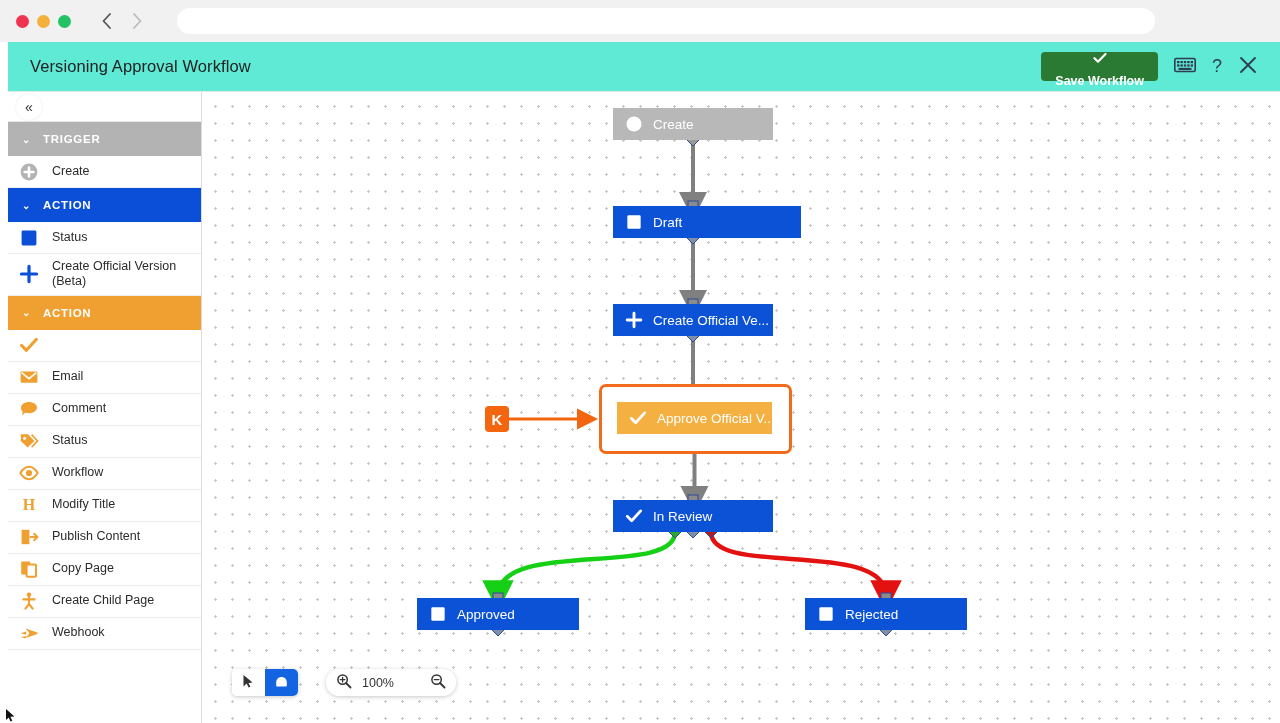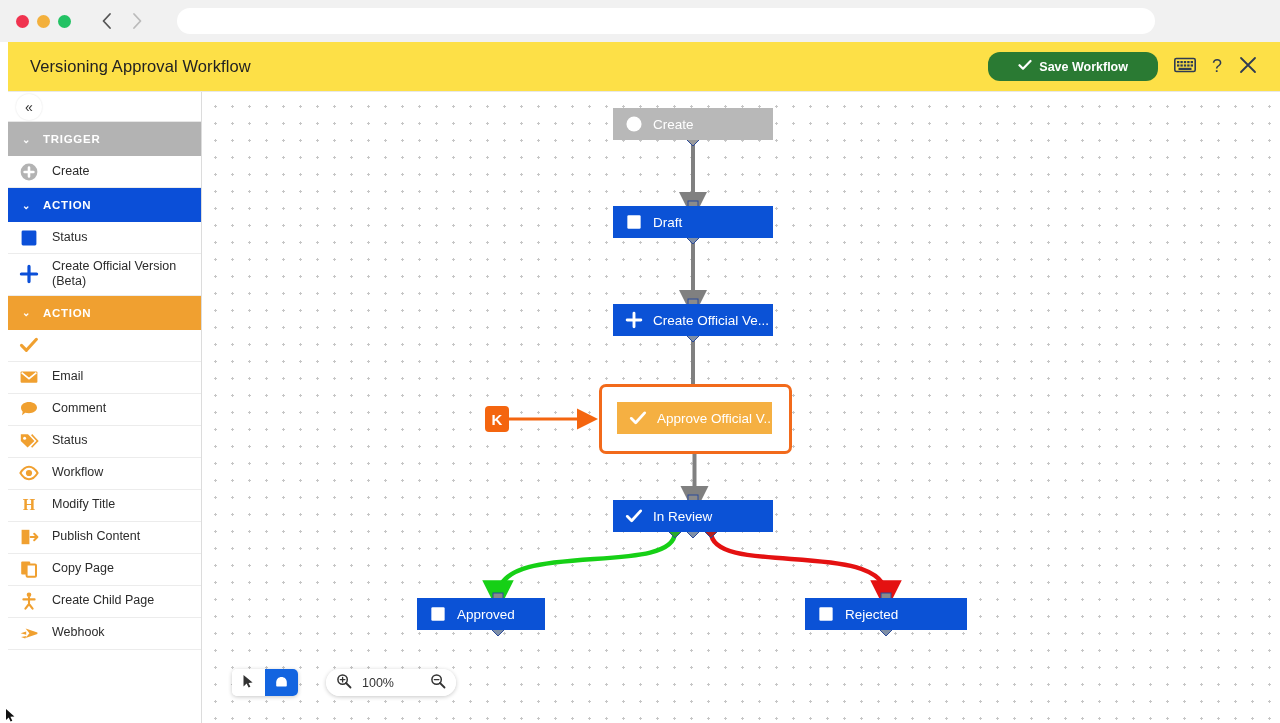--- a/index.html
+++ b/index.html
@@ -33,40 +33,40 @@
   }
   .app-left-edge {
     position: absolute; left: 0; top: 42px;
     width: 8px; height: 681px; background: #ffffff;
   }
 
   
   .app-header {
     position: absolute; left: 8px; top: 42px;
     width: 1272px; height: 50px;
-    background: #fde047;
+    background: #5eead4;
     display: flex; align-items: center;
     border-bottom: 1px solid #e8e8e8;
   }
   .app-title {
     margin-left: 22px;
     font-size: 16.5px; color: #222222; letter-spacing: .1px;
   }
   .header-right {
     margin-left: auto; margin-right: 22px;
     display: flex; align-items: center; gap: 16px;
   }
   .save-btn {
     background: #2a7a33; color: #ffffff;
-    height: 29px; padding: 0 30px;
-    border: none; border-radius: 12px;
+    height: 29px; padding: 0 14px;
+    border: none; border-radius: 4px;
     font-size: 12.5px; font-family: "Liberation Sans", sans-serif;
     font-weight: bold;
     display: flex; align-items: center; gap: 7px;
-    cursor: pointer; white-space: nowrap;
+    cursor: pointer; white-space: nowrap; flex-direction: column;
   }
   .hdr-icon-btn {
     background: none; border: none; cursor: pointer;
     display: flex; align-items: center; justify-content: center;
     color: #2f3b52;
   }
   .hdr-q { font-size: 18px; color: #2f3b52; font-weight: normal; }
 
   
   .sidebar {
@@ -449,21 +449,21 @@
   <div id="node-layer">
       <div class="node grey" style="left: 410px; top: 16px; width: 160px;">
         <span class="node-ico">
           <svg width="18" height="18" viewBox="0 0 20 20">
             <circle cx="10" cy="10" r="8.4" fill="#ffffff"></circle>
             <path d="M10 5.6 L10 14.4 M5.6 10 L14.4 10" stroke="#fff" stroke-width="2.6" stroke-linecap="round"></path>
           </svg>
         </span>
         <span>Create</span>
       </div>
-      <div class="node blue" style="left: 410px; top: 114px; width: 160px;">
+      <div class="node blue" style="left: 410px; top: 114px; width: 188px;">
         <span class="node-ico">
           <svg width="18" height="18" viewBox="0 0 20 20">
             <rect x="2.6" y="2.6" width="14.8" height="14.8" rx="1.4" fill="#ffffff"></rect>
           </svg>
         </span>
         <span>Draft</span>
       </div>
       <div class="node blue" style="left: 410px; top: 212px; width: 160px;">
         <span class="node-ico">
           <svg width="18" height="18" viewBox="0 0 20 20">
@@ -481,21 +481,21 @@
         <span>Approve Official V...</span>
       </div>
       <div class="node blue" style="left: 410px; top: 408px; width: 160px;">
         <span class="node-ico">
           <svg width="18" height="18" viewBox="0 0 20 20">
             <path d="M2.5 10.4 L7.4 15.3 L17.4 4.3" fill="none" stroke="#ffffff" stroke-width="3.1" stroke-linecap="round" stroke-linejoin="round"></path>
           </svg>
         </span>
         <span>In Review</span>
       </div>
-      <div class="node blue" style="left: 214px; top: 506px; width: 128px;">
+      <div class="node blue" style="left: 214px; top: 506px; width: 162px;">
         <span class="node-ico">
           <svg width="18" height="18" viewBox="0 0 20 20">
             <rect x="2.6" y="2.6" width="14.8" height="14.8" rx="1.4" fill="#ffffff"></rect>
           </svg>
         </span>
         <span>Approved</span>
       </div>
       <div class="node blue" style="left: 602px; top: 506px; width: 162px;">
         <span class="node-ico">
           <svg width="18" height="18" viewBox="0 0 20 20">

